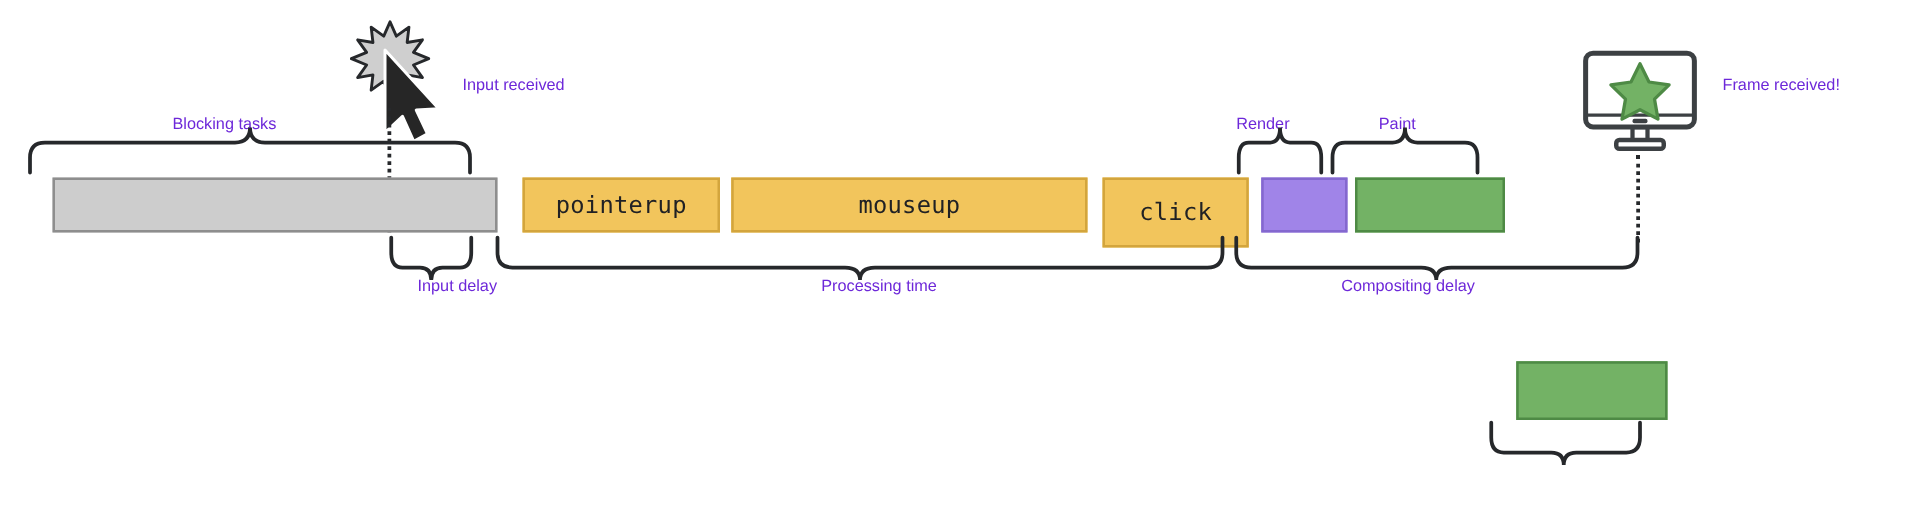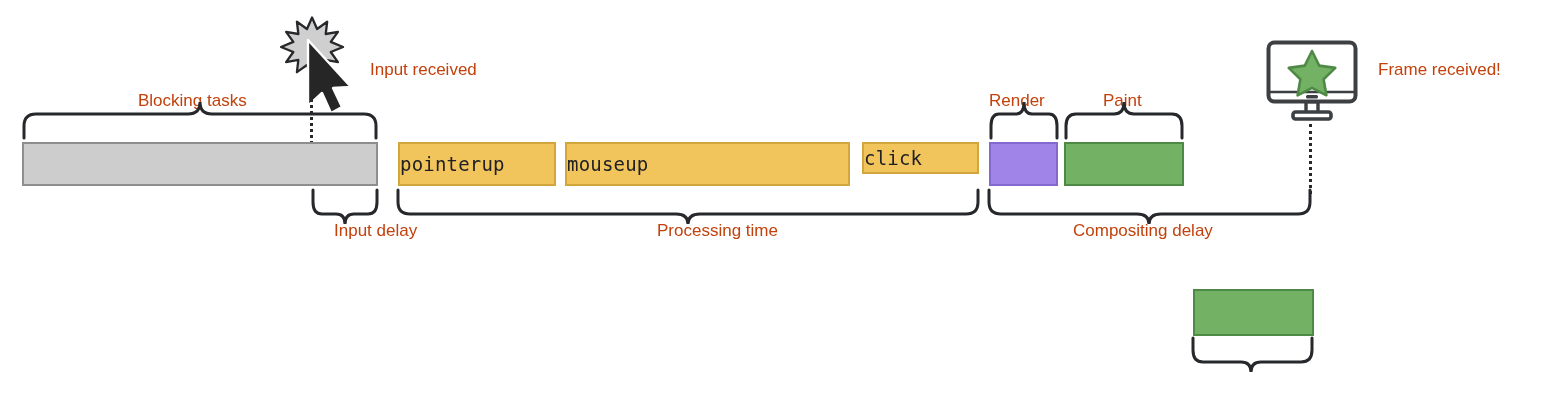--- a/index.html
+++ b/index.html
@@ -22,20 +22,22 @@
   .abs { position: absolute; }
 
   
   .bar {
     position: absolute;
     box-sizing: border-box;
     border-width: 2px;
     border-style: solid;
     display: flex;
     align-items: center;
+    justify-content: center;
+    margin-left: 20px;
   }
   .bar .bar-label {
     font-family: "DejaVu Sans Mono", "Liberation Mono", monospace;
     font-size: 19px;
     color: #202124;
     letter-spacing: 0.2px;
     white-space: nowrap;
   }
   .bar-blocking {
     background: #cdcdcd;
@@ -51,22 +53,22 @@
   }
   .bar-paint {
     background: #73b265;
     border-color: #4e8a45;
   }
 
   
   .lbl {
     position: absolute;
     font-family: "Liberation Sans", sans-serif;
-    font-size: 17px;
-    color: #c2410c;
+    font-size: 13px;
+    color: #6d28d9;
     white-space: nowrap;
   }
 
   
   .dotline {
     position: absolute;
     width: 0;
     border-left: 3px dotted #26282b;
   }
 
@@ -124,21 +126,21 @@
   </div>
 
   <div class="bar bar-event" style="left:398px; top:142px; width:158px; height:44px;">
     <span class="bar-label">pointerup</span>
   </div>
 
   <div class="bar bar-event" style="left:565px; top:142px; width:285px; height:44px;">
     <span class="bar-label">mouseup</span>
   </div>
 
-  <div class="bar bar-event" style="left:862px; top:142px; width:117px; height:32px;">
+  <div class="bar bar-event" style="left:862px; top:142px; width:117px; height:56px;">
     <span class="bar-label">click</span>
   </div>
 
   <div class="bar bar-render" style="left:989px; top:142px; width:69px; height:44px;">
     <span class="bar-label"></span>
   </div>
 
   <div class="bar bar-paint" style="left:1064px; top:142px; width:120px; height:44px;">
     <span class="bar-label"></span>
   </div>

